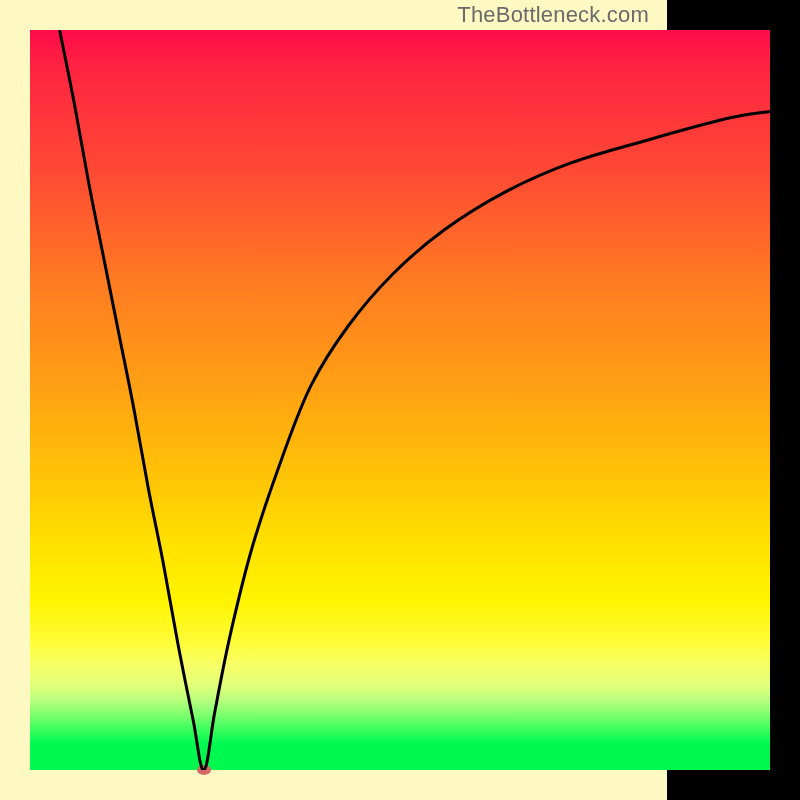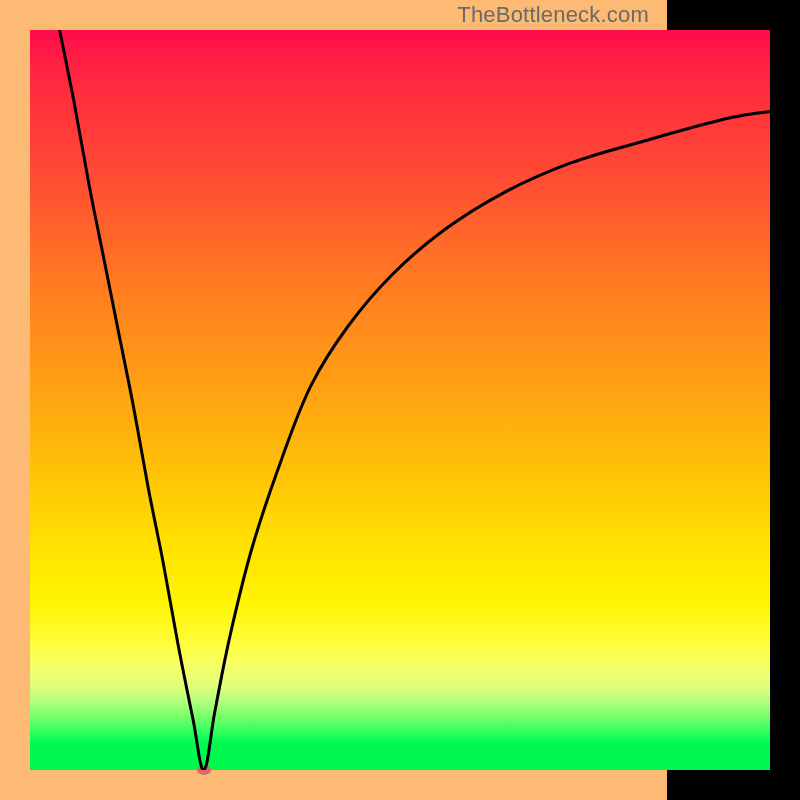--- a/index.html
+++ b/index.html
@@ -8,21 +8,21 @@
     width: 800px;
     height: 800px;
     background: #000;
     overflow: hidden;
     font-family: Arial, Helvetica, sans-serif;
   }
   .outer {
     position: relative;
     width: 667px;
     height: 800px;
-    background: #fdba74;
+    background: #fef9c3;
   }
   .watermark {
     position: absolute;
     top: 2px;
     right: 18px;
     color: #6a6a6a;
     font-size: 22px;
     letter-spacing: 0.2px;
     z-index: 10;
   }

